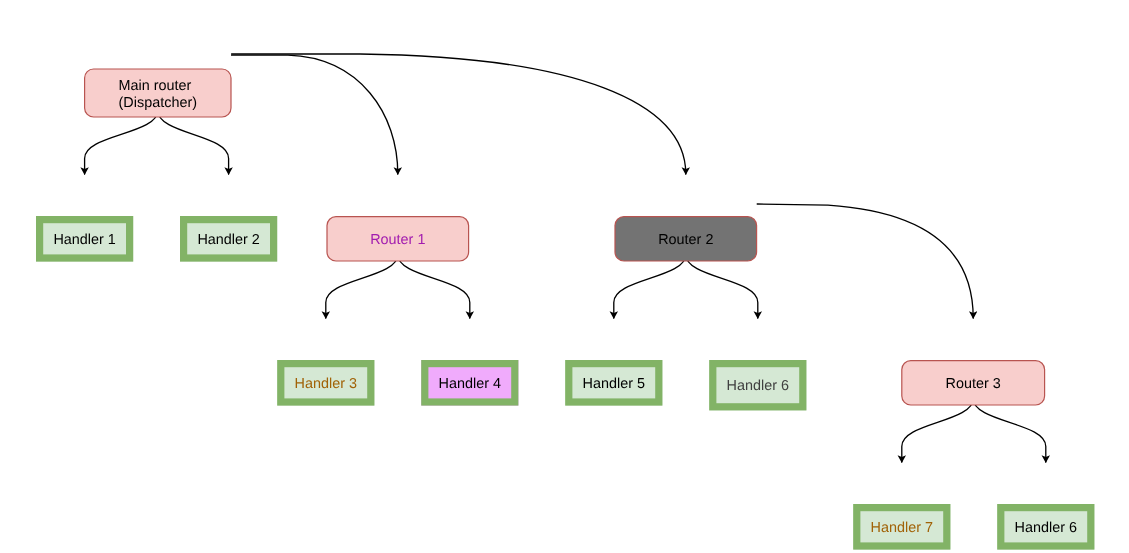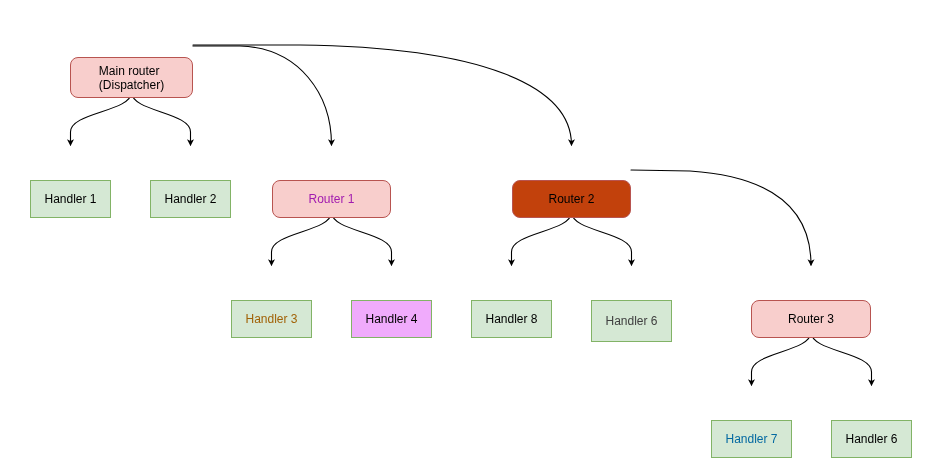--- a/index.html
+++ b/index.html
@@ -38,21 +38,21 @@
     white-space: pre-line;
     margin-top: 28px;
   }
   .node.router {
     background: #f8cecc;
     border: 1px solid #b85450;
     border-radius: 8px;
   }
   .node.handler {
     background: #d5e8d4;
-    border: 1px solid #15803d;
+    border: 6px solid #15803d;
     border-radius: 0px;
   }
 </style>
 </head>
 <body>
 
 <div id="canvas" style="width: 941px; height: 461px; background: rgb(255, 255, 255);">
 
   <svg id="edge-layer" viewBox="0 0 941 461" xmlns="http://www.w3.org/2000/svg">
     <defs>
@@ -74,23 +74,23 @@
         <path d="M 811 310 L 811 332 C 811 352 871.5 352 871.5 372 L 871.5 385" fill="none" stroke="#000000" stroke-width="1.1" stroke-linecap="round" marker-end="url(#arrowhead)"></path>
       </g>
   </svg>
 
   <div id="nodes">
       <div class="node router" style="left: 70px; top: 29px; width: 123px; height: 41px; background: rgb(248, 206, 204); border-color: rgb(184, 84, 80); color: rgb(0, 0, 0);">Main router
 (Dispatcher)</div>
       <div class="node handler" style="left: 30px; top: 152px; width: 81px; height: 38px; background: rgb(213, 232, 212); border-color: rgb(130, 179, 102); color: rgb(0, 0, 0);">Handler 1</div>
       <div class="node handler" style="left: 150px; top: 152px; width: 81px; height: 38px; background: rgb(213, 232, 212); border-color: rgb(130, 179, 102); color: rgb(0, 0, 0);">Handler 2</div>
       <div class="node router" style="left: 272px; top: 152px; width: 119px; height: 38px; background: rgb(248, 206, 204); border-color: rgb(184, 84, 80); color: #a21caf;">Router 1</div>
-      <div class="node router" style="left: 512px; top: 152px; width: 119px; height: 38px; background: #c2410c; border-color: rgb(184, 84, 80); color: rgb(0, 0, 0);">Router 2</div>
+      <div class="node router" style="left: 512px; top: 152px; width: 119px; height: 38px; background: #737373; border-color: rgb(184, 84, 80); color: rgb(0, 0, 0);">Router 2</div>
       <div class="node handler" style="left: 231px; top: 272px; width: 81px; height: 38px; background: rgb(213, 232, 212); border-color: rgb(130, 179, 102); color: #a16207;">Handler 3</div>
       <div class="node handler" style="left: 351px; top: 272px; width: 81px; height: 38px; background: #f0abfc; border-color: rgb(130, 179, 102); color: rgb(0, 0, 0);">Handler 4</div>
-      <div class="node handler" style="left: 471px; top: 272px; width: 81px; height: 38px; background: rgb(213, 232, 212); border-color: rgb(130, 179, 102); color: rgb(0, 0, 0);">Handler 8</div>
+      <div class="node handler" style="left: 471px; top: 272px; width: 81px; height: 38px; background: rgb(213, 232, 212); border-color: rgb(130, 179, 102); color: rgb(0, 0, 0);">Handler 5</div>
       <div class="node handler" style="left: 591px; top: 272px; width: 81px; height: 42px; background: rgb(213, 232, 212); border-color: rgb(130, 179, 102); color: #404040;">Handler 6</div>
       <div class="node router" style="left: 751px; top: 272px; width: 120px; height: 38px; background: rgb(248, 206, 204); border-color: rgb(184, 84, 80); color: rgb(0, 0, 0);">Router 3</div>
-      <div class="node handler" style="left: 711px; top: 392px; width: 81px; height: 38px; background: rgb(213, 232, 212); border-color: rgb(130, 179, 102); color: #0369a1;">Handler 7</div>
+      <div class="node handler" style="left: 711px; top: 392px; width: 81px; height: 38px; background: rgb(213, 232, 212); border-color: rgb(130, 179, 102); color: #a16207;">Handler 7</div>
       <div class="node handler" style="left: 831px; top: 392px; width: 81px; height: 38px; background: rgb(213, 232, 212); border-color: rgb(130, 179, 102); color: rgb(0, 0, 0);">Handler 6</div>
     </div>
 
 </div>
 
 </body></html>

